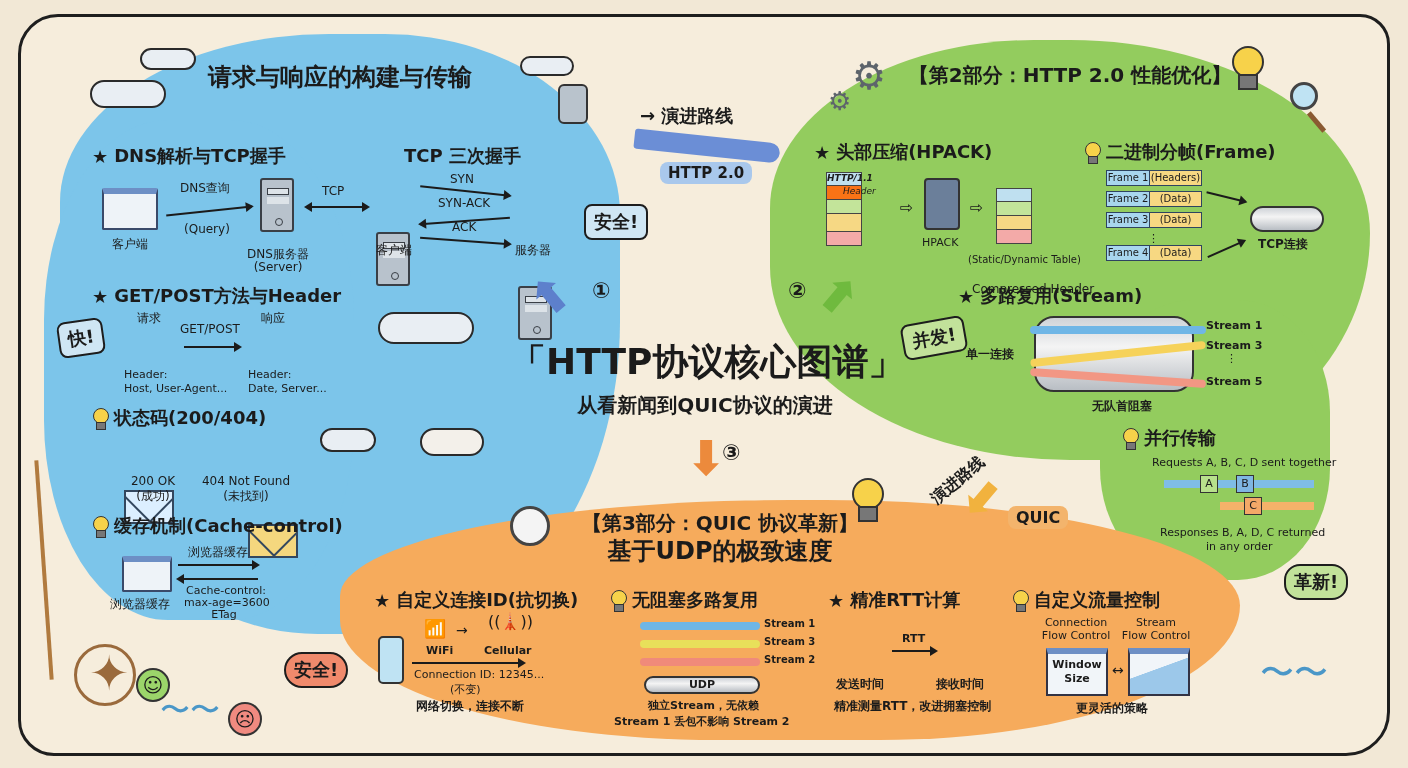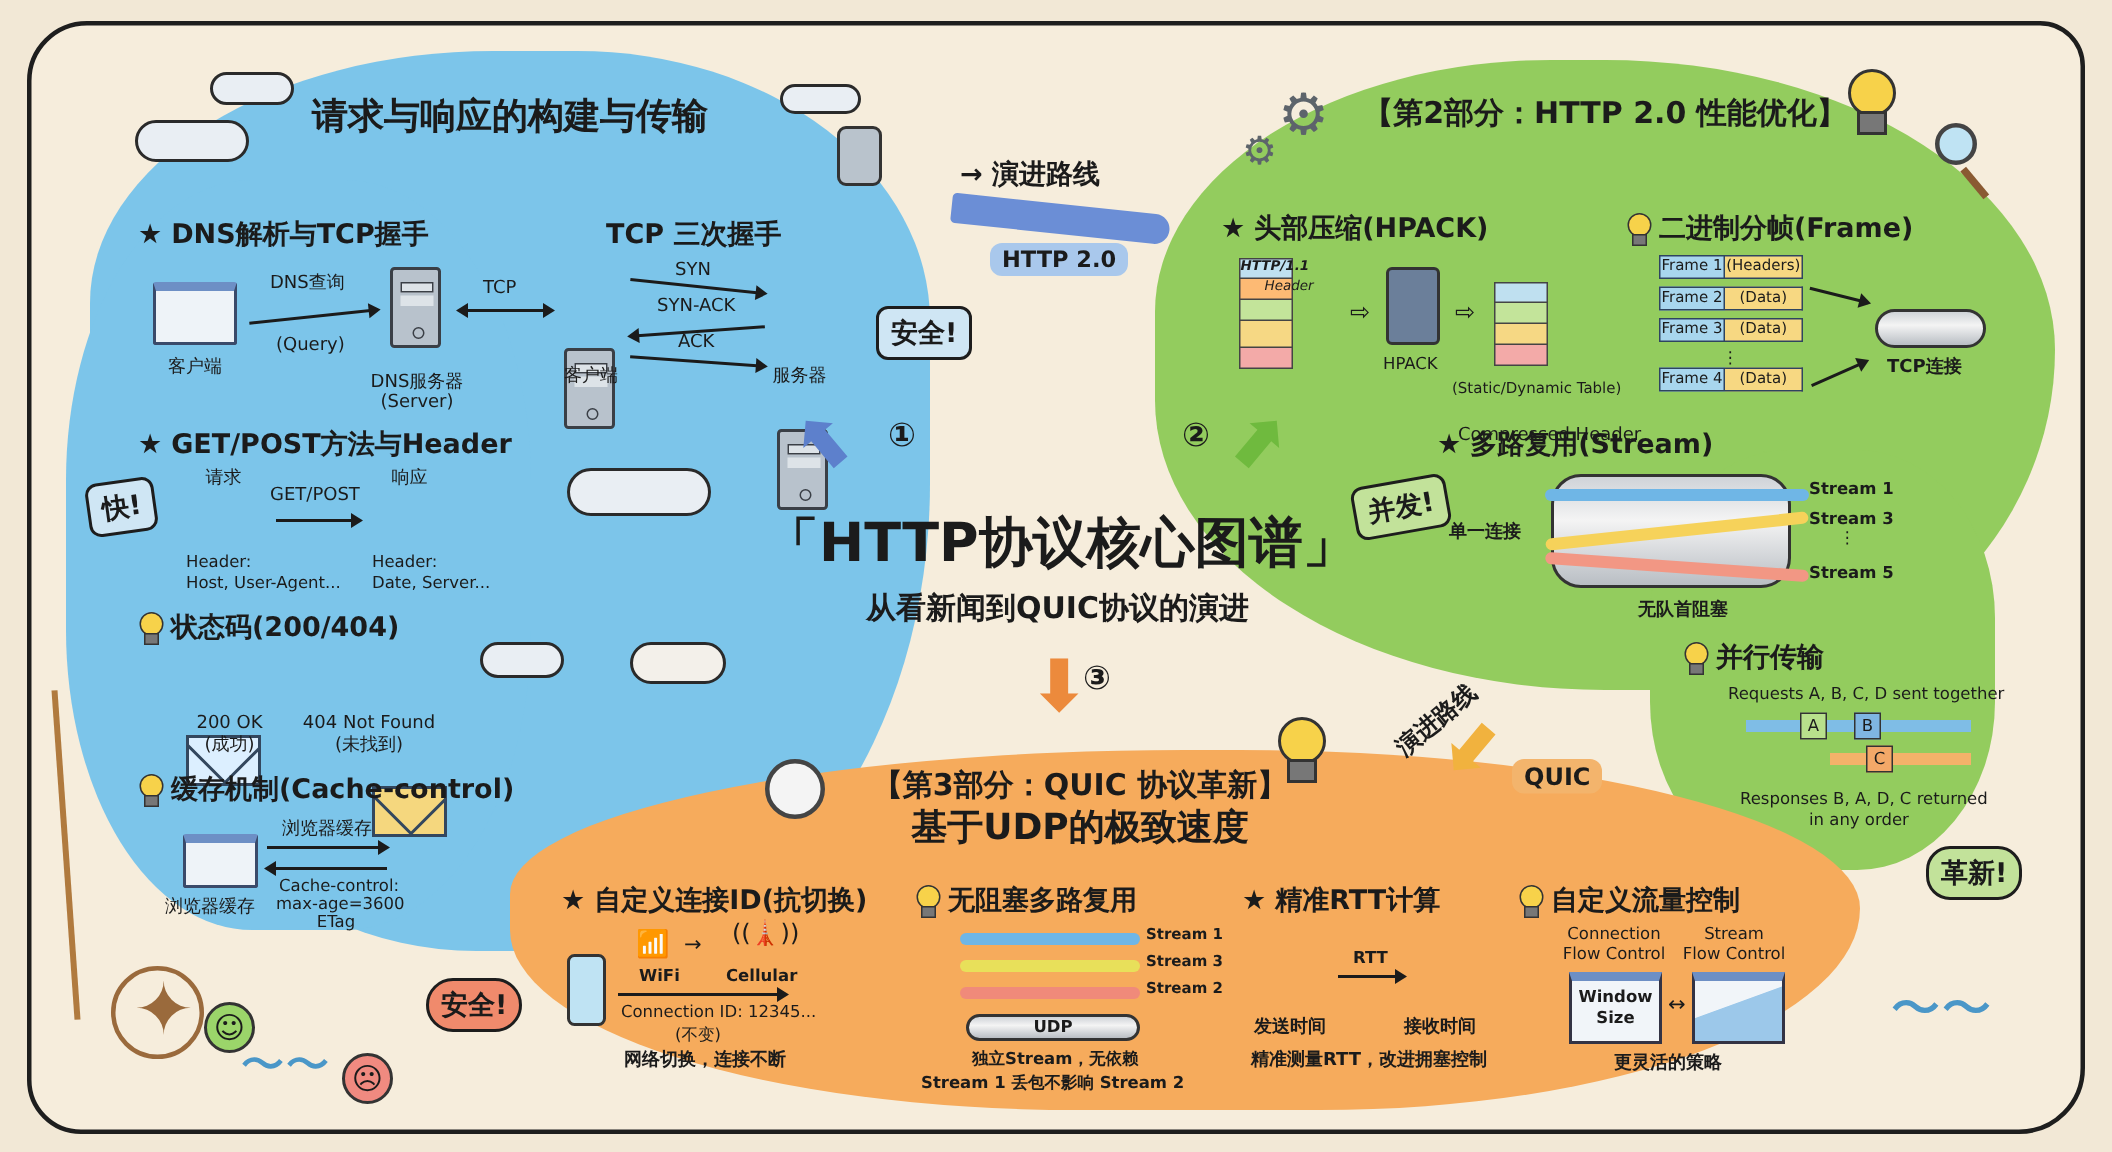--- a/index.html
+++ b/index.html
@@ -201,21 +201,21 @@
 <div class="abs" style="left:900px;top:62px;width:340px;">
   <div class="sec-title">【第2部分：HTTP 2.0 性能优化】</div>
 </div>
 
 <div class="abs heading" style="left:814px;top:140px;">
   <span class="star">★</span>
   <span>头部压缩(HPACK)</span>
 </div>
 <div class="abs stack" style="left:826px;top:172px;width:36px;font-style:italic;">
   <div style="background:#bfe0f0;border-top:1.5px solid #444;font-size:9px;text-align:center;font-weight:bold;">HTTP/1.1</div>
-  <div style="background:#fdba74;font-size:9px;text-align:right;padding-left:16px;">Header</div>
+  <div style="background:#f97316;font-size:9px;text-align:right;padding-left:16px;">Header</div>
   <div style="background:#c3e49a;"></div>
   <div style="background:#f6d884;height:18px;"></div>
   <div style="background:#f3aaa8;"></div>
 </div>
 <div class="abs" style="left:900px;top:198px;font-size:16px;">⇨</div>
 <div class="abs" style="left:924px;top:178px;width:36px;height:52px;background:#6b7f9a;border:2px solid #333;border-radius:4px;"></div>
 <div class="abs small" style="left:922px;top:236px;">HPACK</div>
 <div class="abs" style="left:970px;top:198px;font-size:16px;">⇨</div>
 <div class="abs stack" style="left:996px;top:188px;width:36px;">
   <div style="background:#bfe0f0;border-top:1.5px solid #444;"></div>

